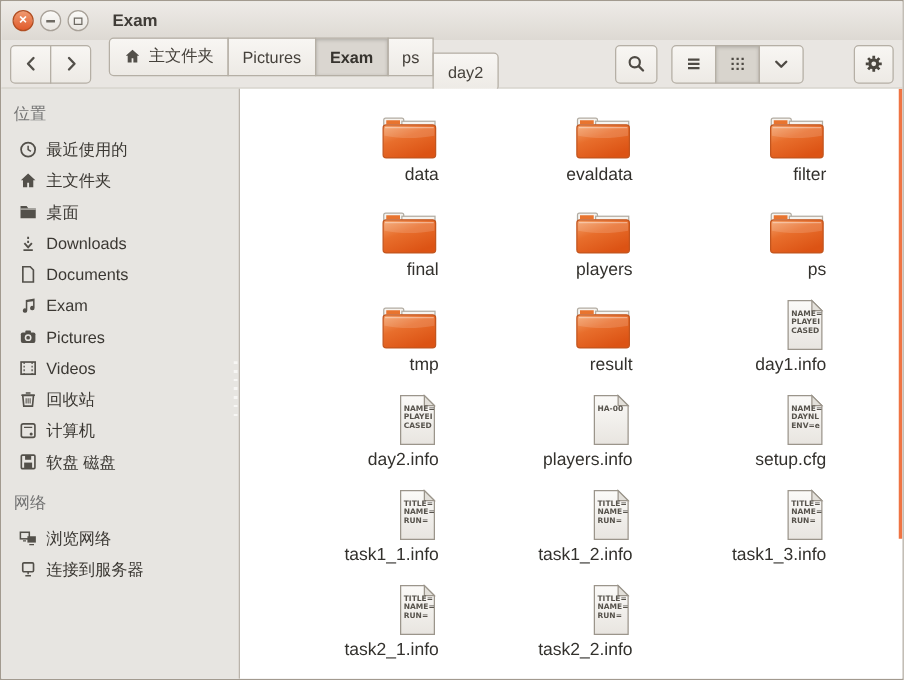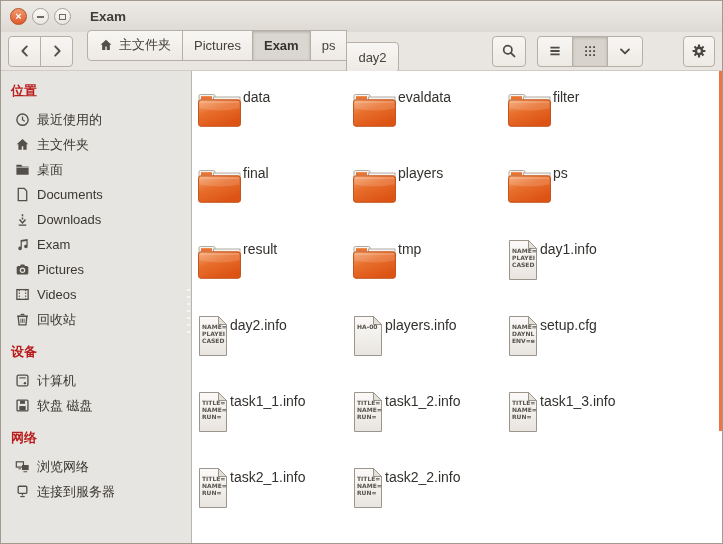--- a/index.html
+++ b/index.html
@@ -34,30 +34,30 @@
   .bc-ic svg{width:14px;height:14px;}
   .tb-spacer{flex:1;}
   .icon16 svg{width:16px;height:16px;display:block;}
   .search-btn{width:34px;}
   .view-group{margin-left:11px;}
   .view-group .tb-btn{width:36px;}
   .view-group .tb-btn.active{background:#d8d4cd;box-shadow:inset 0 1px 3px rgba(0,0,0,.18);}
   .gear-btn{width:32px;margin-left:40px;}
   
   .sidebar{position:absolute;top:70px;left:0;width:190px;bottom:0;background:#e7e5e1;border-right:1px solid #bab4ab;box-sizing:content-box;}
-  .sb-header{font-weight:bold;color:#b91c1c;font-size:13px;padding:11px 10px 7px 10px;}
+  .sb-header{font-weight:normal;color:#737373;font-size:13px;padding:11px 10px 7px 10px;}
   .sb-item{display:flex;align-items:center;height:25px;padding-left:13px;color:#3b3833;font-size:13px;cursor:default;}
   .sb-ic{width:16px;height:16px;margin-right:7px;display:flex;align-items:center;justify-content:center;}
   .sb-ic svg{width:15px;height:15px;display:block;}
   .pane-handle{position:absolute;top:218px;right:1px;width:3px;height:44px;
     background:repeating-linear-gradient(to bottom,#f7f6f4 0 2px,rgba(0,0,0,0) 2px 7px);}
   
   .content{position:absolute;top:70px;left:191px;right:0;bottom:0;background:#fff;overflow:hidden;}
   .file-grid{position:absolute;top:14px;left:4px;display:grid;grid-template-columns:repeat(3,155px);grid-auto-rows:76px;}
-  .cell{display:flex;flex-direction:row;align-items:flex-start;padding-top:2px;cursor:default;}
+  .cell{display:flex;flex-direction:column;align-items:flex-end;padding-top:2px;cursor:default;}
   .cell-ic{height:42px;display:flex;align-items:flex-end;}
   .cell-label{font-size:14px;color:#33312d;margin-top:2px;white-space:nowrap;}
   .vscroll{position:absolute;top:0;right:0;width:3px;height:360px;background:#ef7443;}
 </style>
 </head>
 <body>
 
 <svg width="0" height="0" style="position:absolute">
     <defs>
   <linearGradient id="fgrad" x1="0" y1="0" x2="0.6" y2="1">
@@ -204,34 +204,34 @@
             <svg viewBox="0 0 16 16">
               <path d="M1.5 3h5.2l1.4 1.8h6.4v8.7H1.5z" fill="#53504a"></path>
               <path d="M1.5 5.6h13" stroke="#e7e5e1" stroke-width="0.8"></path>
             </svg>
           </span>
           <span class="sb-label">桌面</span>
         </div>
         <div class="sb-item">
           <span class="sb-ic">
             <svg viewBox="0 0 16 16">
-              <path d="M3.5 1.5h6.3l2.7 2.8v10.2H3.5z" fill="none" stroke="#53504a" stroke-width="1.4"></path>
-            </svg>
-          </span>
-          <span class="sb-label">Documents</span>
-        </div>
-        <div class="sb-item">
-          <span class="sb-ic">
-            <svg viewBox="0 0 16 16">
               <path d="M8 2.5v6.5" stroke="#53504a" stroke-width="1.6" stroke-dasharray="2 1.4" fill="none"></path>
               <path d="M4.8 8 8 11.6 11.2 8" fill="none" stroke="#53504a" stroke-width="1.6"></path>
               <path d="M4 14h8" stroke="#53504a" stroke-width="1.4"></path>
             </svg>
           </span>
           <span class="sb-label">Downloads</span>
+        </div>
+        <div class="sb-item">
+          <span class="sb-ic">
+            <svg viewBox="0 0 16 16">
+              <path d="M3.5 1.5h6.3l2.7 2.8v10.2H3.5z" fill="none" stroke="#53504a" stroke-width="1.4"></path>
+            </svg>
+          </span>
+          <span class="sb-label">Documents</span>
         </div>
         <div class="sb-item">
           <span class="sb-ic">
             <svg viewBox="0 0 16 16">
               <path d="M6 3.2 13.5 2v8.1a1.9 1.9 0 1 1-1.3-1.8V4.2L7.3 5v7.2A1.9 1.9 0 1 1 6 10.4z" fill="#53504a"></path>
             </svg>
           </span>
           <span class="sb-label">Exam</span>
         </div>
         <div class="sb-item">
@@ -258,21 +258,20 @@
           <span class="sb-ic">
             <svg viewBox="0 0 16 16">
               <path d="M3.4 4.6h9.2l-.9 9.2H4.3z" fill="none" stroke="#53504a" stroke-width="1.4"></path>
               <path d="M2.2 4.4h11.6" stroke="#53504a" stroke-width="1.3"></path>
               <path d="M6 2.6h4" stroke="#53504a" stroke-width="1.3"></path>
               <path d="M6.3 7v4.6M8 7v4.6M9.7 7v4.6" stroke="#53504a" stroke-width="0.9"></path>
             </svg>
           </span>
           <span class="sb-label">回收站</span>
         </div>
-        <div class="sb-header">设备</div>
         <div class="sb-item">
           <span class="sb-ic">
             <svg viewBox="0 0 16 16">
               <rect x="2.2" y="2.2" width="11.6" height="11.6" rx="1.6" fill="none" stroke="#53504a" stroke-width="1.4"></rect>
               <circle cx="10.6" cy="10.8" r="1.3" fill="#53504a"></circle>
               <path d="M4.5 5.2h7" stroke="#53504a" stroke-width="1.2"></path>
             </svg>
           </span>
           <span class="sb-label">计算机</span>
         </div>
@@ -395,34 +394,34 @@
           <div class="cell-ic">
             <svg width="47" height="38" viewBox="0 0 47 38">
               <rect x="3" y="3.5" width="16" height="9" rx="1.5" fill="#f6f4f0" stroke="#b2aca2"></rect>
               <rect x="17.5" y="6" width="26.5" height="6" fill="#f6f4f0" stroke="#b2aca2"></rect>
               <rect x="5" y="5.2" width="11" height="3" fill="#e8742f"></rect>
               <rect x="2.5" y="8.8" width="42" height="26.5" rx="2.5" fill="url(#fgrad)" stroke="#c2551e"></rect>
               <path d="M4 11h39" stroke="rgba(255,255,255,0.45)" fill="none"></path>
               <path d="M3.5 11.5h40v6c-14 2.6-27 2.6-40 0z" fill="rgba(255,255,255,0.14)"></path>
             </svg>
           </div>
+          <div class="cell-label">tmp</div>
+        </div>
+        <div class="cell">
+          <div class="cell-ic">
+            <svg width="47" height="38" viewBox="0 0 47 38">
+              <rect x="3" y="3.5" width="16" height="9" rx="1.5" fill="#f6f4f0" stroke="#b2aca2"></rect>
+              <rect x="17.5" y="6" width="26.5" height="6" fill="#f6f4f0" stroke="#b2aca2"></rect>
+              <rect x="5" y="5.2" width="11" height="3" fill="#e8742f"></rect>
+              <rect x="2.5" y="8.8" width="42" height="26.5" rx="2.5" fill="url(#fgrad)" stroke="#c2551e"></rect>
+              <path d="M4 11h39" stroke="rgba(255,255,255,0.45)" fill="none"></path>
+              <path d="M3.5 11.5h40v6c-14 2.6-27 2.6-40 0z" fill="rgba(255,255,255,0.14)"></path>
+            </svg>
+          </div>
           <div class="cell-label">result</div>
-        </div>
-        <div class="cell">
-          <div class="cell-ic">
-            <svg width="47" height="38" viewBox="0 0 47 38">
-              <rect x="3" y="3.5" width="16" height="9" rx="1.5" fill="#f6f4f0" stroke="#b2aca2"></rect>
-              <rect x="17.5" y="6" width="26.5" height="6" fill="#f6f4f0" stroke="#b2aca2"></rect>
-              <rect x="5" y="5.2" width="11" height="3" fill="#e8742f"></rect>
-              <rect x="2.5" y="8.8" width="42" height="26.5" rx="2.5" fill="url(#fgrad)" stroke="#c2551e"></rect>
-              <path d="M4 11h39" stroke="rgba(255,255,255,0.45)" fill="none"></path>
-              <path d="M3.5 11.5h40v6c-14 2.6-27 2.6-40 0z" fill="rgba(255,255,255,0.14)"></path>
-            </svg>
-          </div>
-          <div class="cell-label">tmp</div>
         </div>
         <div class="cell">
           <div class="cell-ic">
             <svg width="34" height="42" viewBox="0 0 34 42">
               <path d="M3.5 1.5h19l8 8v31h-27z" fill="url(#pgrad)" stroke="#9b958b"></path>
               <path d="M22.5 1.5l8 8h-8z" fill="#e3e0da" stroke="#9b958b"></path>
               <text x="6" y="13.5" font-size="6" font-weight="bold" fill="#57534c" font-family="DejaVu Sans, sans-serif">NAME=</text>
               <text x="6" y="20.5" font-size="6" font-weight="bold" fill="#57534c" font-family="DejaVu Sans, sans-serif">PLAYEI</text>
               <text x="6" y="27.5" font-size="6" font-weight="bold" fill="#57534c" font-family="DejaVu Sans, sans-serif">CASED</text>
             </svg>

